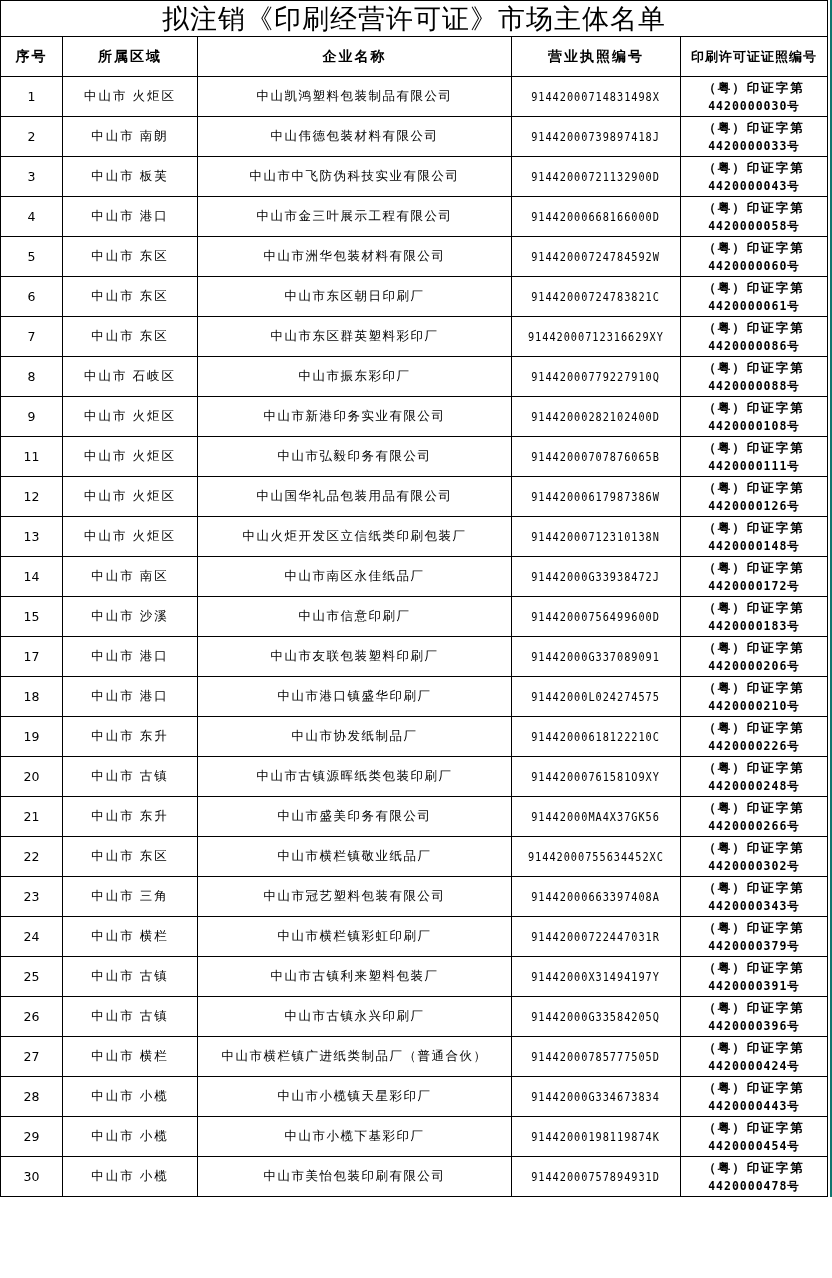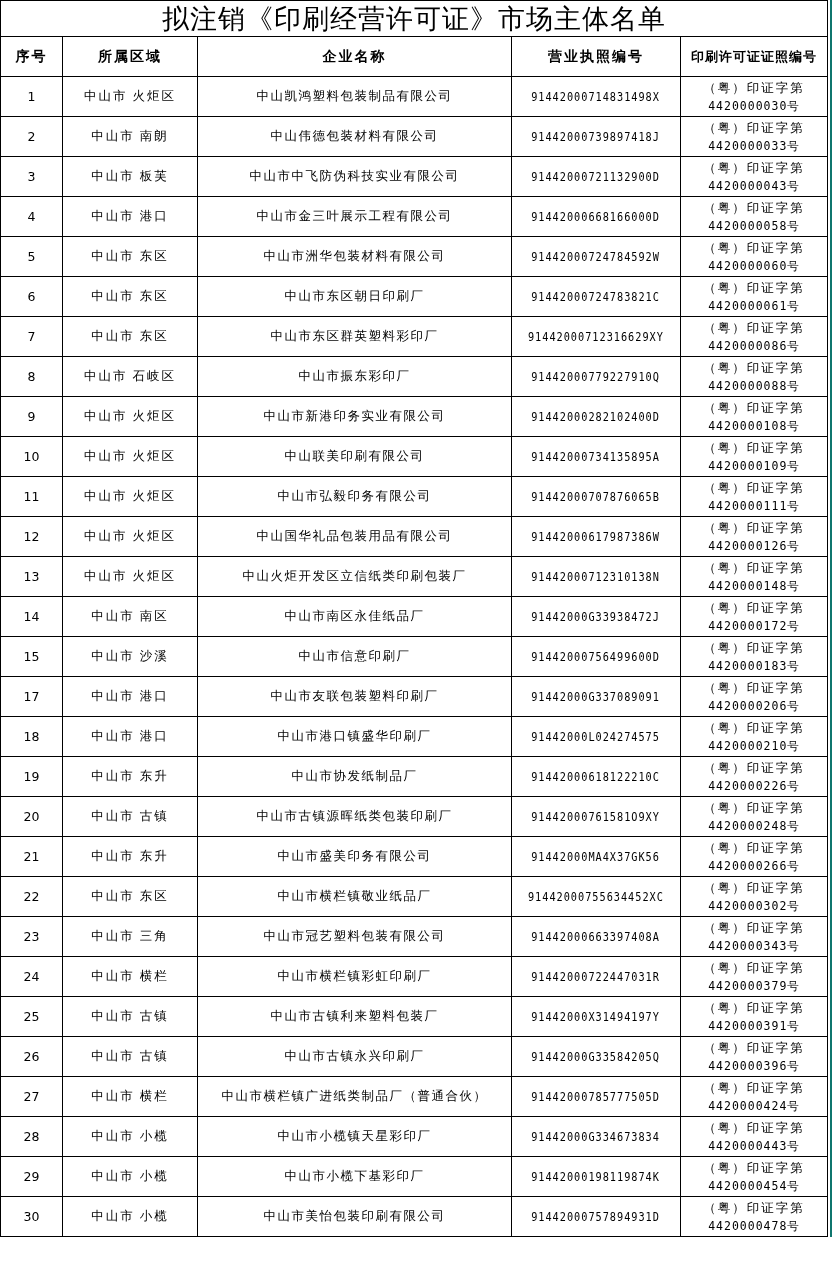--- a/index.html
+++ b/index.html
@@ -43,21 +43,21 @@
     letter-spacing: 1px;
   }
   .data-row td {
     height: 39px;
     font-size: 12.5px;
   }
   .c-no { width: 61px; font-size: 13px; }
   .c-region { width: 134px; letter-spacing: 2px; font-family: Liberation Serif, serif; }
   .c-name { width: 313px; letter-spacing: 1.5px; }
   .c-license { width: 168px; font-family: "DejaVu Sans Mono", monospace; font-size: 11px; letter-spacing: 1.2px; transform-origin: center; }
-  .c-permit { width: 146px; white-space: normal; line-height: 18px; font-size: 12.5px; letter-spacing: 2px; }
+  .c-permit { width: 146px; white-space: normal; line-height: 18px; font-size: 12.5px; letter-spacing: 2px; font-weight: bold; }
   .permit-line1, .permit-line2 { display: block; }
   .permit-line2 { font-family: "DejaVu Sans Mono", monospace; font-size: 11.5px; letter-spacing: 1px; }
   .narrow { display: inline-block; transform: scaleX(0.82); }
 </style>
 </head>
 <body>
 
 <div class="sheet">
   <table class="list">
     <colgroup>
@@ -172,30 +172,20 @@
     <td class="c-no">9</td>
     <td class="c-region">中山市 火炬区</td>
     <td class="c-name">中山市新港印务实业有限公司</td>
     <td class="c-license"><span class="narrow">91442000282102400D</span></td>
     <td class="c-permit">
       <span class="permit-line1">（粤）印证字第</span>
       <span class="permit-line2">4420000108号</span>
     </td>
   </tr>
 
-  <tr class="data-row">
-    <td class="c-no">10</td>
-    <td class="c-region">中山市 火炬区</td>
-    <td class="c-name">中山联美印刷有限公司</td>
-    <td class="c-license"><span class="narrow">91442000734135895A</span></td>
-    <td class="c-permit">
-      <span class="permit-line1">（粤）印证字第</span>
-      <span class="permit-line2">4420000109号</span>
-    </td>
-  </tr>
 
   <tr class="data-row">
     <td class="c-no">11</td>
     <td class="c-region">中山市 火炬区</td>
     <td class="c-name">中山市弘毅印务有限公司</td>
     <td class="c-license"><span class="narrow">91442000707876065B</span></td>
     <td class="c-permit">
       <span class="permit-line1">（粤）印证字第</span>
       <span class="permit-line2">4420000111号</span>
     </td>

